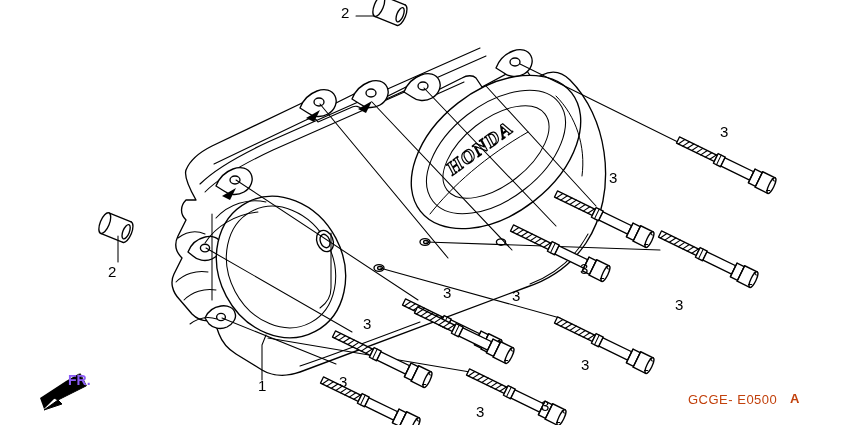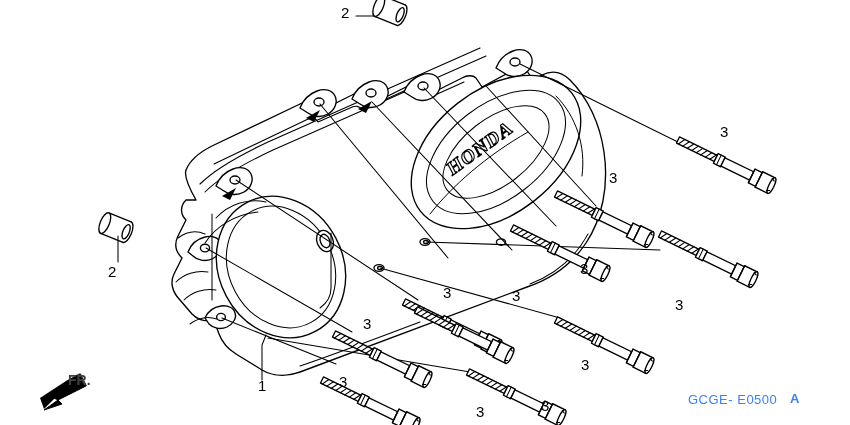--- a/index.html
+++ b/index.html
@@ -4,24 +4,24 @@
 <title>Parts Diagram</title>
 <style>
   html,body{margin:0;padding:0;background:#fff;}
   body{width:850px;height:425px;overflow:hidden;
        font-family:"Liberation Sans",sans-serif;}
   #stage{position:relative;width:850px;height:425px;background:#ffffff;}
   #stage svg{position:absolute;left:0;top:0;}
   .lbl{position:absolute;font-family:"Liberation Sans",sans-serif;
        font-size:15px;color:#000;line-height:1;white-space:nowrap;}
   .code{position:absolute;font-family:"Liberation Sans",sans-serif;
-        font-size:13px;color:#3b82f6;letter-spacing:.5px;white-space:nowrap;}
+        font-size:13px;color:#c2410c;letter-spacing:.5px;white-space:nowrap;}
   .code b{font-weight:bold;font-size:13px;}
   .fr{position:absolute;font-family:"Liberation Sans",sans-serif;
-      font-size:14px;font-weight:bold;color:#404040;white-space:nowrap;}
+      font-size:14px;font-weight:bold;color:#8b5cf6;white-space:nowrap;}
 </style>
 </head>
 <body>
 
 <div id="stage">
 
 <svg width="850" height="425" viewBox="0 0 850 425" fill="none" stroke="#000" stroke-width="1.35" stroke-linecap="round" stroke-linejoin="round">
 
   <defs>
 

